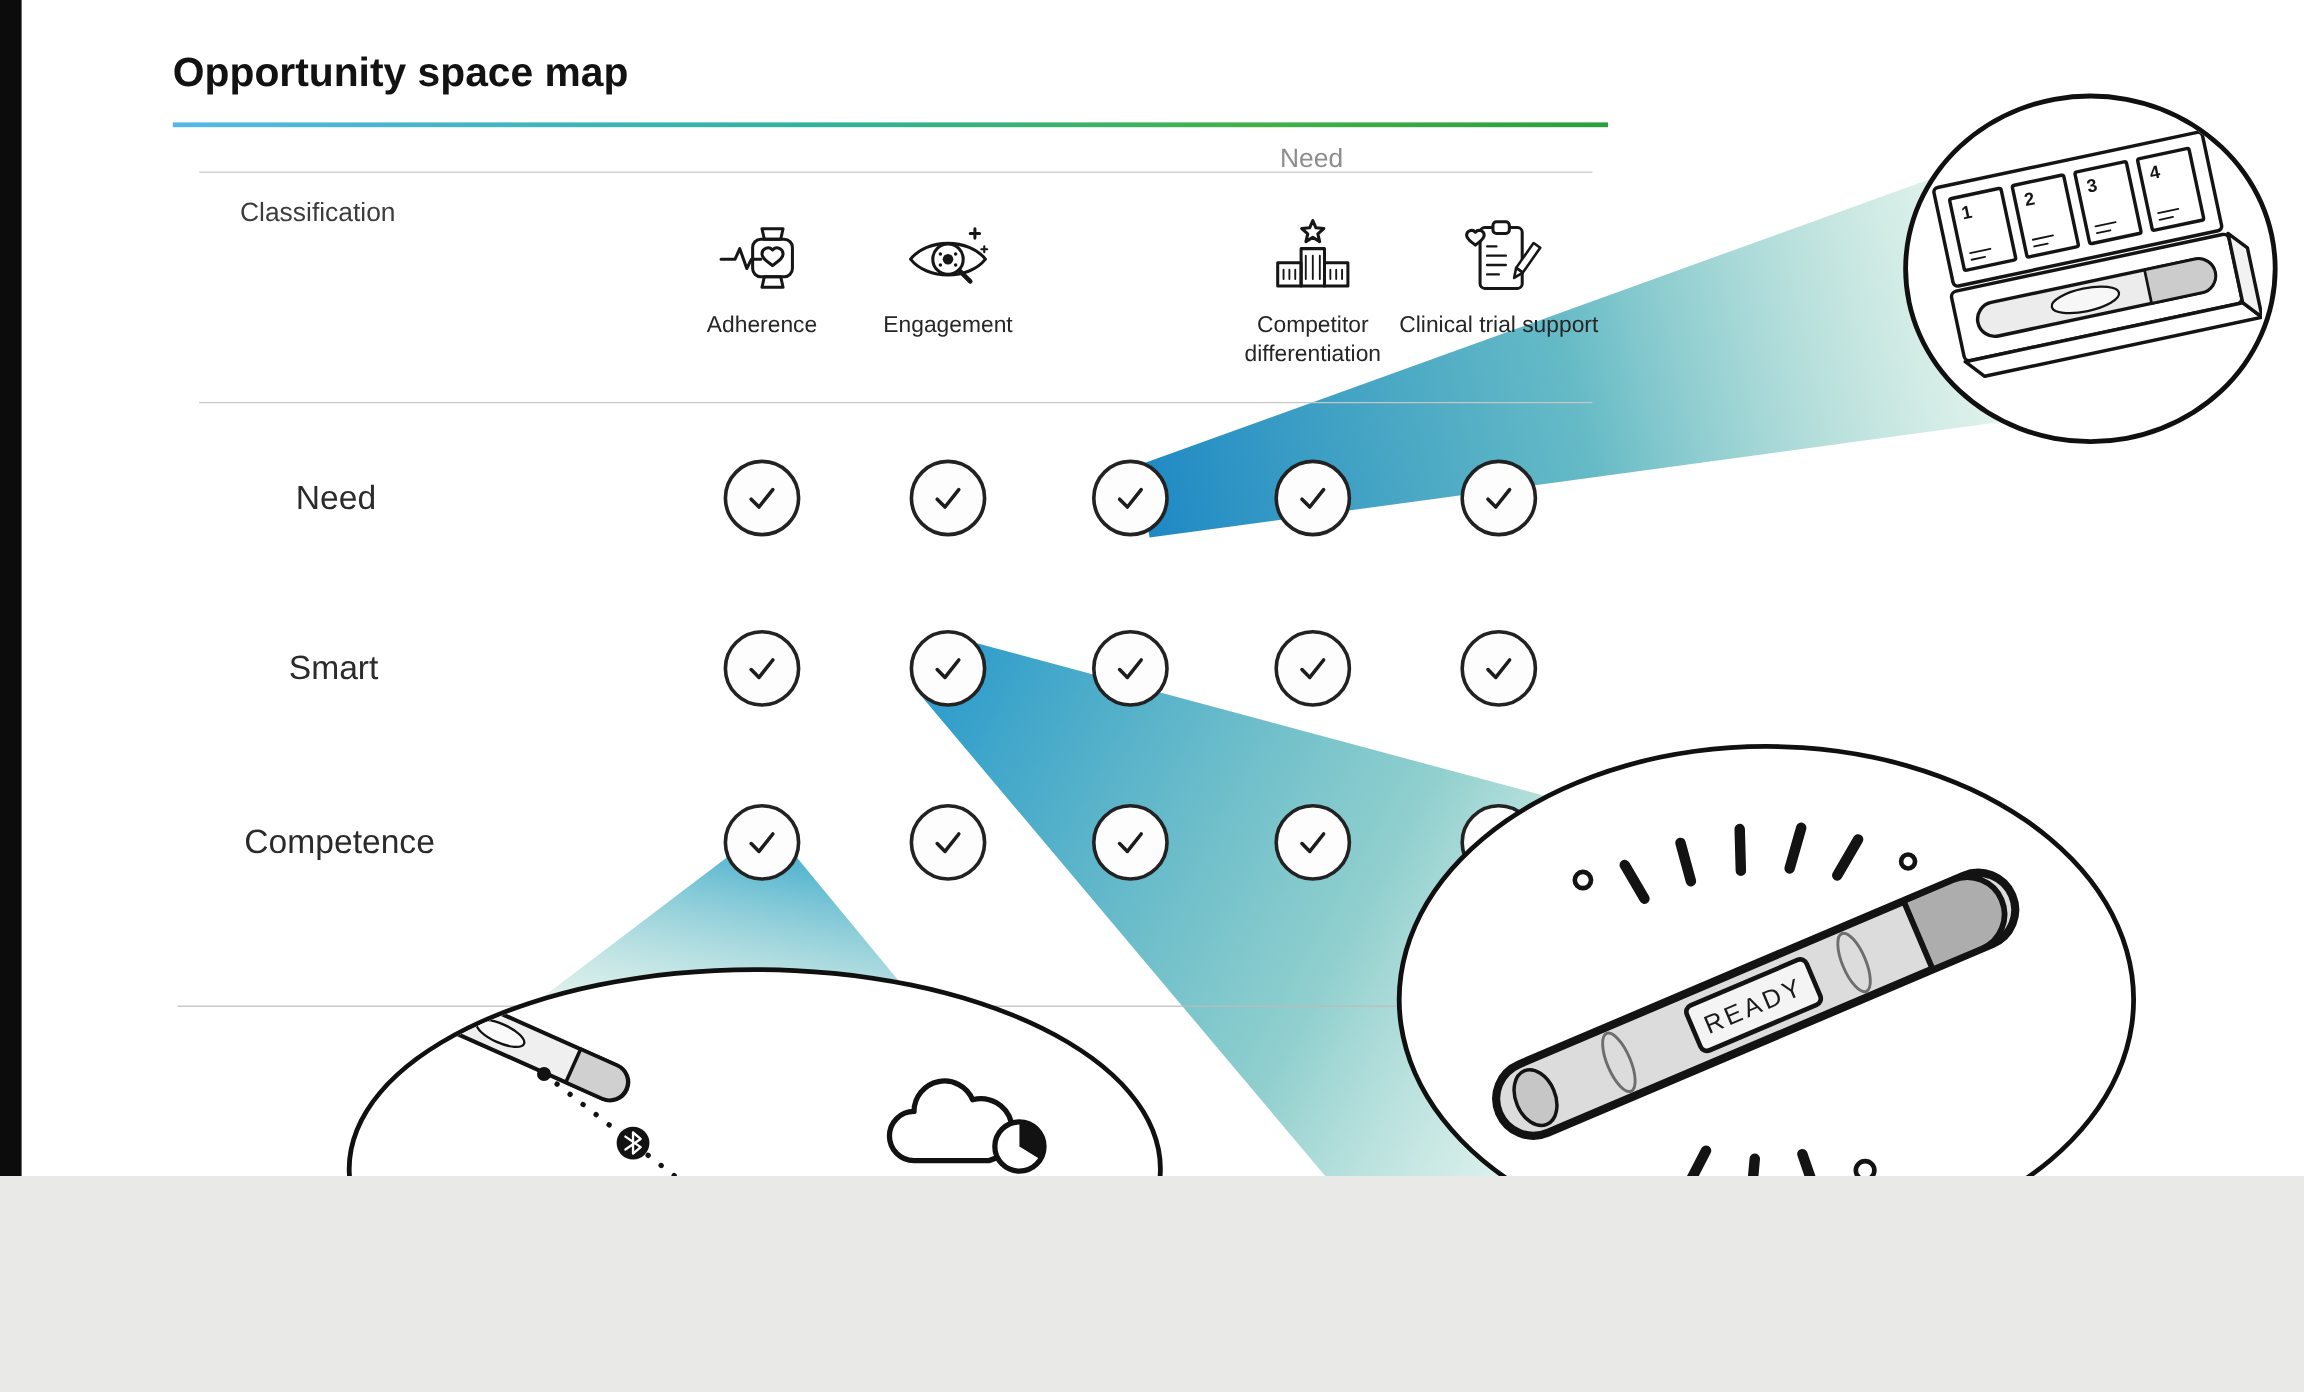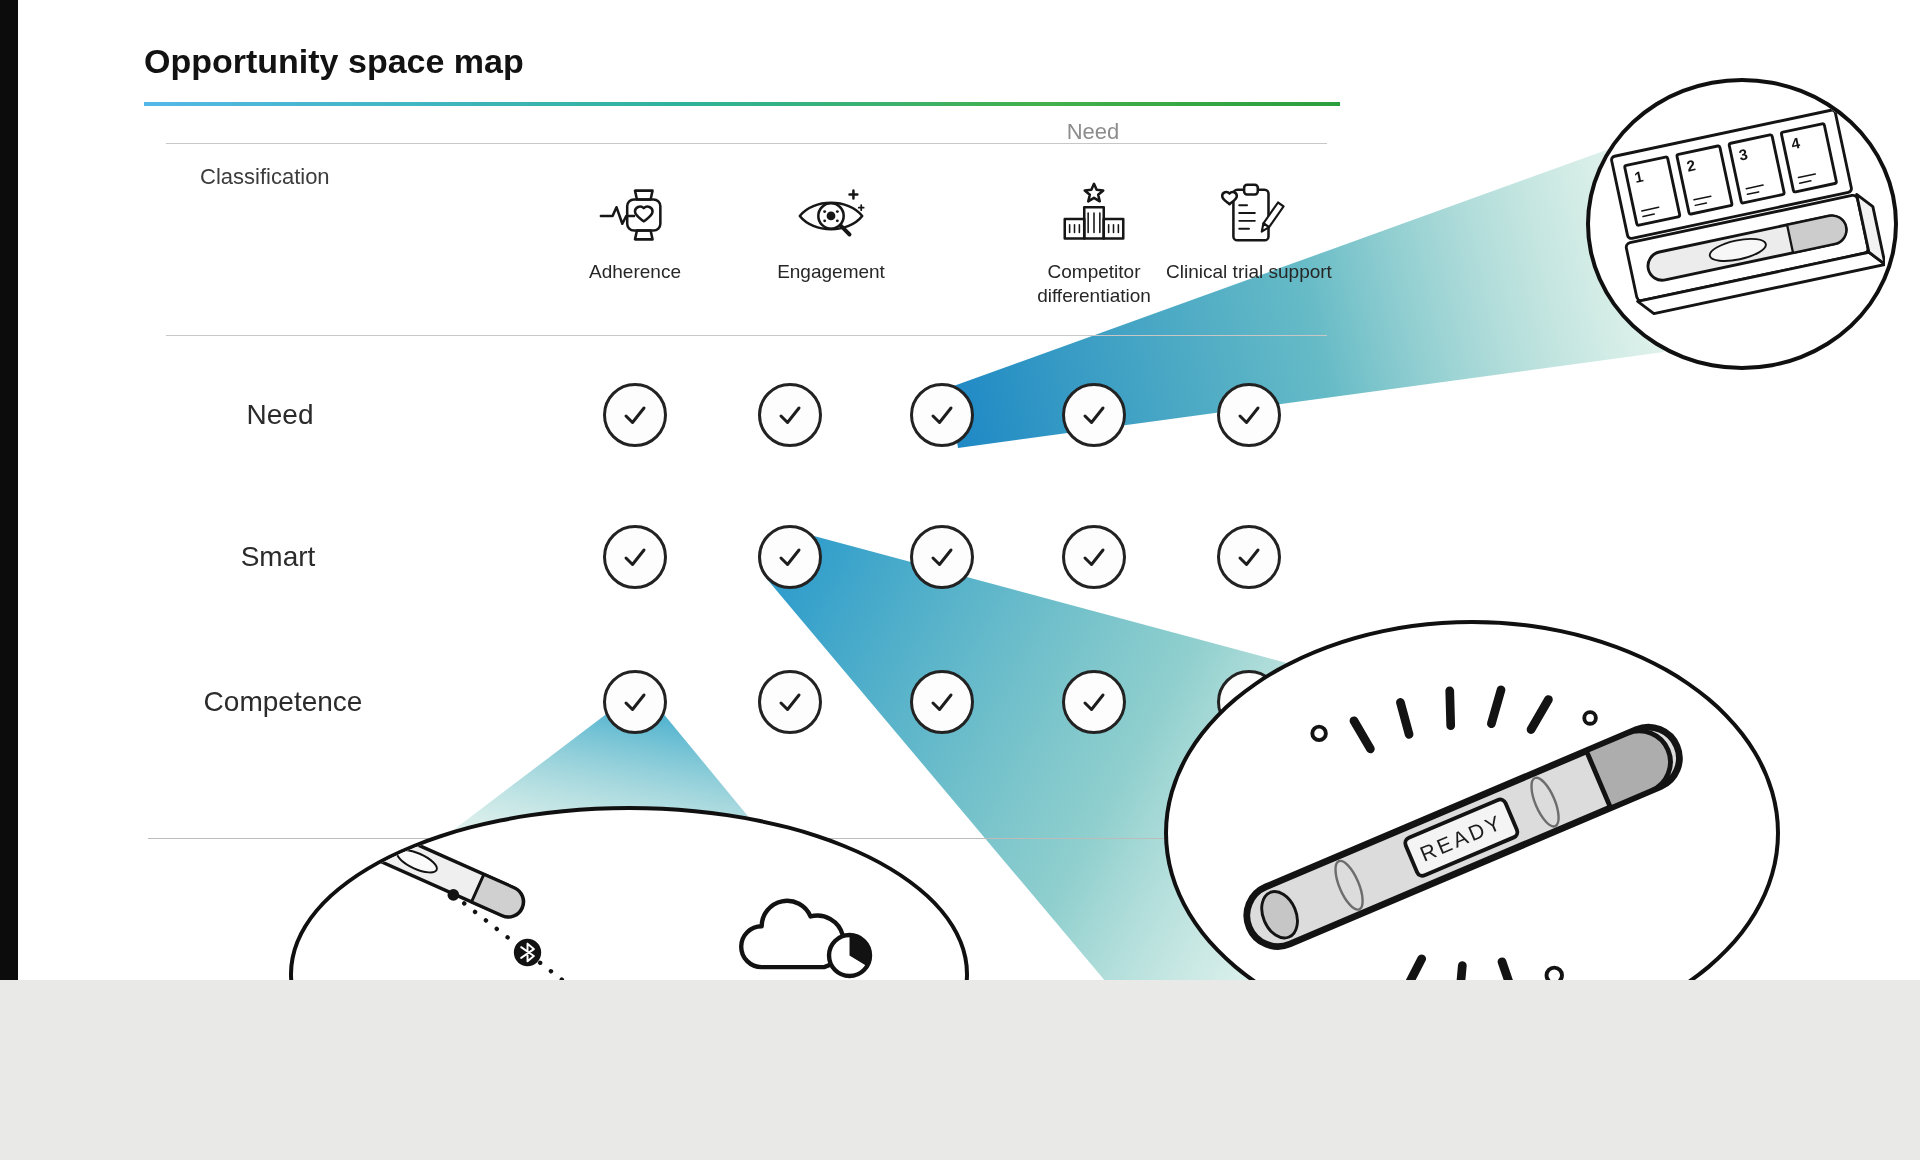--- a/index.html
+++ b/index.html
@@ -72,21 +72,21 @@
         <path d="M40 15 h18 l-2 9 h-14 z"></path>
         <path d="M40 65 h18 l-2 -9 h-14 z"></path>
         <rect x="32" y="24" width="34" height="32" rx="7"></rect>
         <path d="M5 41 h12 l4 -9 6 17 4 -8 h8"></path>
         <path d="M49 33 c-3.5 -3.5 -9 -1 -9 3.5 c0 4 4.5 6.5 9 10 c4.5 -3.5 9 -6 9 -10 c0 -4.5 -5.5 -7 -9 -3.5 z"></path>
       </g>
     </svg>
     <div class="col-label">Adherence</div>
   </div>
 
-  <div class="col-header" style="left:746px">
+  <div class="col-header" style="left:705px">
     <svg class="col-icon" viewBox="0 0 80 80">
       <g fill="none" stroke="#161616" stroke-width="2.6" stroke-linecap="round" stroke-linejoin="round">
         <path d="M8 41 C22 23 58 23 72 41 C58 59 22 59 8 41 Z"></path>
         <circle cx="40" cy="41" r="13"></circle>
         <circle cx="40" cy="41" r="4.5" fill="#161616" stroke="none"></circle>
         <circle cx="33.5" cy="36.5" r="1.5" fill="#161616" stroke="none"></circle>
         <circle cx="46.5" cy="36.5" r="1.5" fill="#161616" stroke="none"></circle>
         <circle cx="33.5" cy="46" r="1.5" fill="#161616" stroke="none"></circle>
         <circle cx="46.5" cy="46" r="1.5" fill="#161616" stroke="none"></circle>
         <path d="M50 51 l9 9" stroke-width="4"></path>

